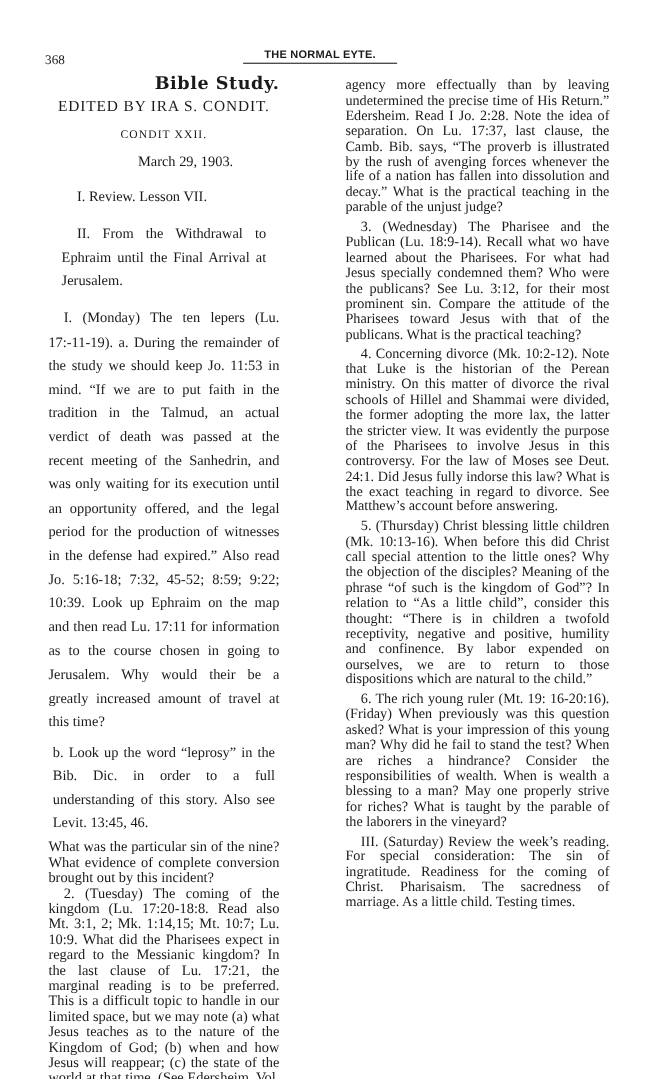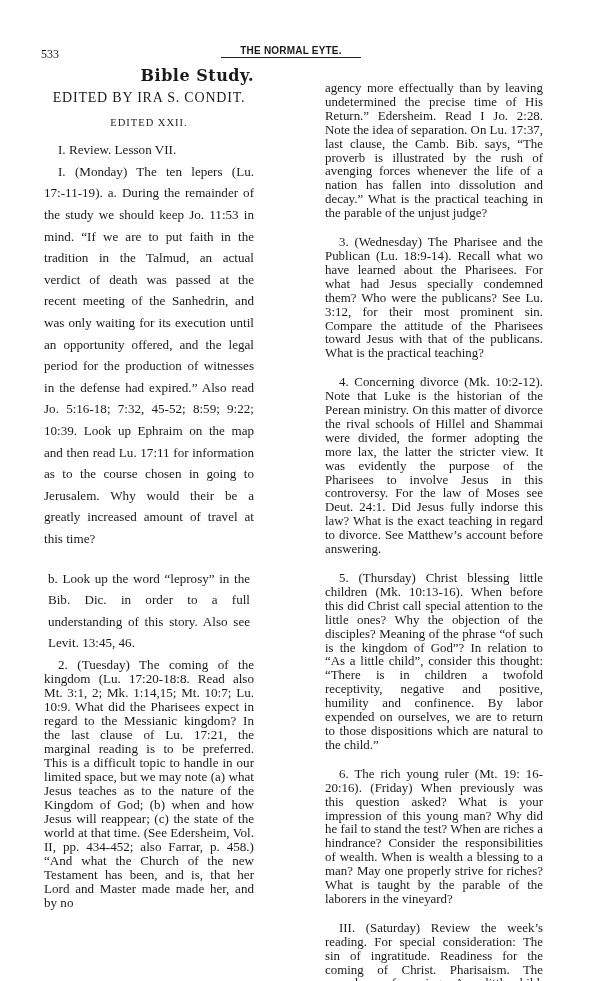--- a/index.html
+++ b/index.html
@@ -33,41 +33,44 @@
     text-align: center; font-size: 14px; letter-spacing: 0.8px; margin: 0 0 8px 0;
   }
   .lesson {
     text-align: center; font-size: 10.5px; letter-spacing: 1px; margin: 0 0 8px 0;
   }
   .date { text-align: right; padding-right: 42px; margin: 0; }
   .intro {
     margin: 0 0 4px 0; padding-left: 16px; text-indent: -16px;
     line-height: 21px;
   }
-  .left-p { margin: 0 0 18px 0; text-indent: 14px; line-height: 21.6px; }
+  .left-p { margin: 0 0 6px 0; text-indent: 14px; line-height: 21.6px; }
   .left-p.first { text-indent: 14px; }
-  .left-p.outline { text-indent: 14px; margin: 0; }
+  .left-p.outline { text-indent: 14px; margin: 12px; }
   .left-tight { margin: 0; text-indent: 0; line-height: 14px; }
   .left-tight.indent { text-indent: 14px; }
-  .right-p { margin: 15px; text-indent: 14px; }
+  .right-p { margin: 4px; text-indent: 14px; }
   .right-p.cont { text-indent: 0; }
 </style>
 </head>
 <body>
 
-<div class="page-number">533</div>
+<div class="page-number">368</div>
 <div class="running-head">THE NORMAL EYTE.</div>
 
 <div class="col col-left">
   <div class="section-title">Bible Study.</div>
   <div class="editor">EDITED BY IRA S. CONDIT.</div>
-  <div class="lesson">EDITED XXII.</div>
+  <div class="lesson">CONDIT XXII.</div>
+  <p class="date">March 29, 1903.</p>
   <p class="left-p outline">I. Review. Lesson VII.</p>
+  <p class="left-p outline" style="text-indent:14px;">II. From the Withdrawal to Ephraim until the Final Arrival at Jerusalem.</p>
   <p class="left-p first">I. (Monday) The ten lepers (Lu. 17:-11-19). a. During the remainder of the study we should keep Jo. 11:53 in mind. “If we are to put faith in the tradition in the Talmud, an actual verdict of death was passed at the recent meeting of the Sanhedrin, and was only waiting for its execution until an opportunity offered, and the legal period for the production of witnesses in the defense had expired.” Also read Jo. 5:16-18; 7:32, 45-52; 8:59; 9:22; 10:39. Look up Ephraim on the map and then read Lu. 17:11 for information as to the course chosen in going to Jerusalem. Why would their be a greatly increased amount of travel at this time?</p>
   <p class="left-p" style="text-indent:0;margin:4px;">b. Look up the word “leprosy” in the Bib. Dic. in order to a full understanding of this story. Also see Levit. 13:45, 46.</p>
+  <p class="left-tight">What was the particular sin of the nine? What evidence of complete conversion brought out by this incident?</p>
   <p class="left-tight indent">2. (Tuesday) The coming of the kingdom (Lu. 17:20-18:8. Read also Mt. 3:1, 2; Mk. 1:14,15; Mt. 10:7; Lu. 10:9. What did the Pharisees expect in regard to the Messianic kingdom? In the last clause of Lu. 17:21, the marginal reading is to be preferred. This is a difficult topic to handle in our limited space, but we may note (a) what Jesus teaches as to the nature of the Kingdom of God; (b) when and how Jesus will reappear; (c) the state of the world at that time. (See Edersheim, Vol. II, pp. 434-452; also Farrar, p. 458.) “And what the Church of the new Testament has been, and is, that her Lord and Master made made her, and by no</p>
 </div>
 
 <div class="col col-right">
   <p class="right-p cont">agency more effectually than by leaving undetermined the precise time of His Return.” Edersheim. Read I Jo. 2:28. Note the idea of separation. On Lu. 17:37, last clause, the Camb. Bib. says, “The proverb is illustrated by the rush of avenging forces whenever the life of a nation has fallen into dissolution and decay.” What is the practical teaching in the parable of the unjust judge?</p>
   <p class="right-p">3. (Wednesday) The Pharisee and the Publican (Lu. 18:9-14). Recall what wo have learned about the Pharisees. For what had Jesus specially condemned them? Who were the publicans? See Lu. 3:12, for their most prominent sin. Compare the attitude of the Pharisees toward Jesus with that of the publicans. What is the practical teaching?</p>
   <p class="right-p">4. Concerning divorce (Mk. 10:2-12). Note that Luke is the historian of the Perean ministry. On this matter of divorce the rival schools of Hillel and Shammai were divided, the former adopting the more lax, the latter the stricter view. It was evidently the purpose of the Pharisees to involve Jesus in this controversy. For the law of Moses see Deut. 24:1. Did Jesus fully indorse this law? What is the exact teaching in regard to divorce. See Matthew’s account before answering.</p>
   <p class="right-p">5. (Thursday) Christ blessing little children (Mk. 10:13-16). When before this did Christ call special attention to the little ones? Why the objection of the disciples? Meaning of the phrase “of such is the kingdom of God”? In relation to “As a little child”, consider this thought: “There is in children a twofold receptivity, negative and positive, humility and confinence. By labor expended on ourselves, we are to return to those dispositions which are natural to the child.”</p>
   <p class="right-p">6. The rich young ruler (Mt. 19: 16-20:16). (Friday) When previously was this question asked? What is your impression of this young man? Why did he fail to stand the test? When are riches a hindrance? Consider the responsibilities of wealth. When is wealth a blessing to a man? May one properly strive for riches? What is taught by the parable of the laborers in the vineyard?</p>
   <p class="right-p">III. (Saturday) Review the week’s reading. For special consideration: The sin of ingratitude. Readiness for the coming of Christ. Pharisaism. The sacredness of marriage. As a little child. Testing times.</p>

